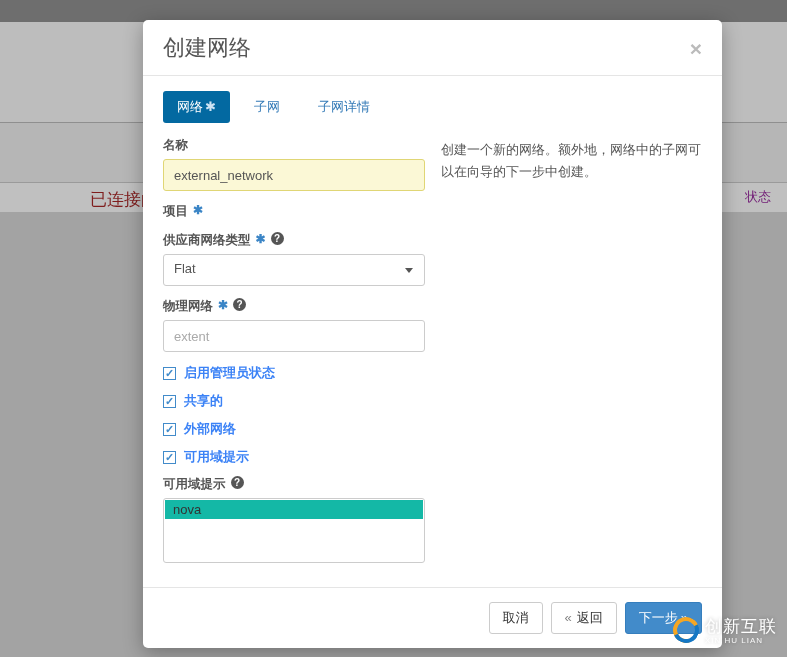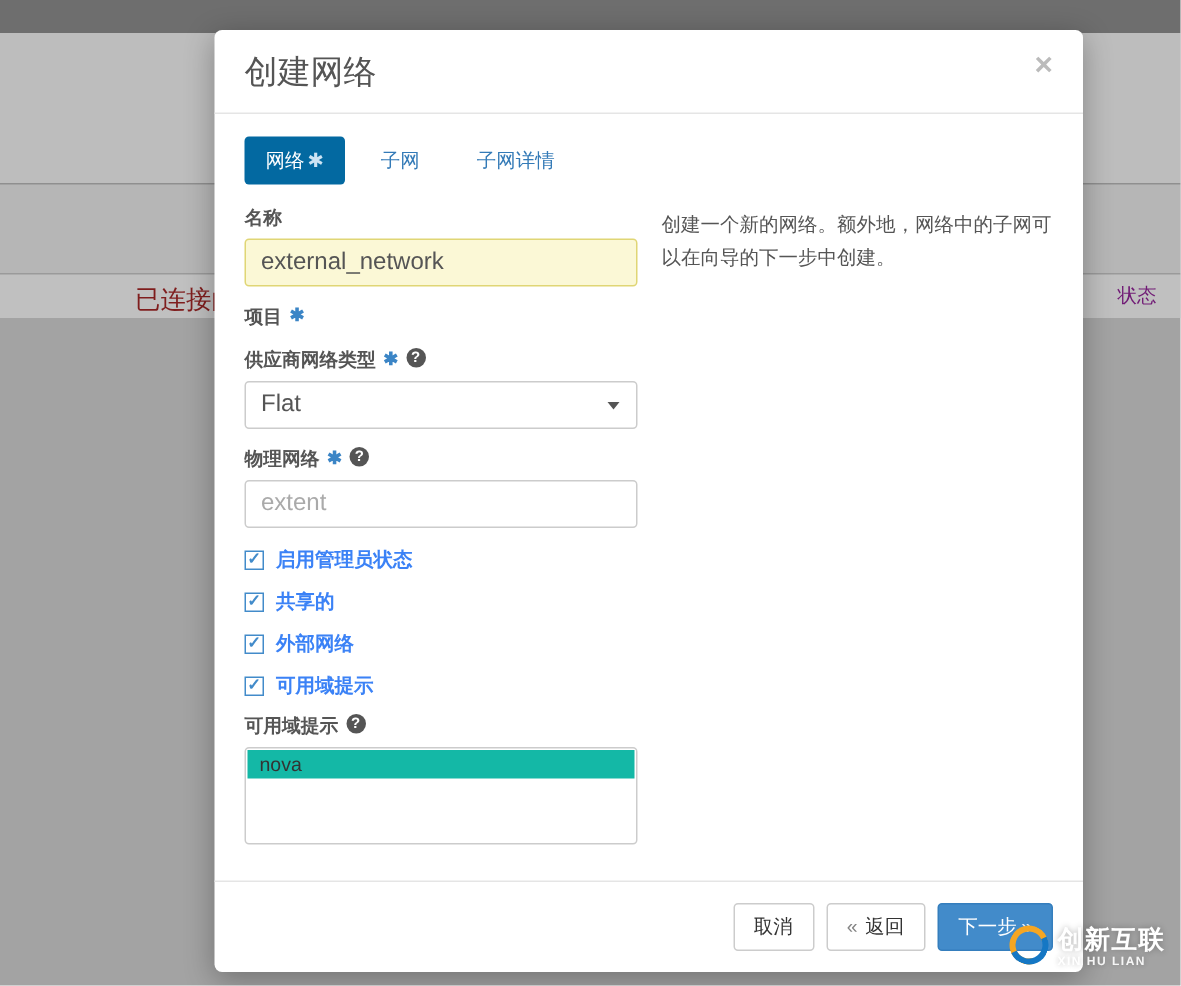--- a/index.html
+++ b/index.html
@@ -30,20 +30,21 @@
       background: #fff;
       border-radius: 5px;
       box-shadow: 0 5px 20px rgba(0,0,0,.3);
       padding-bottom: 0;
     }
     .modal-header {
       padding: 13px 20px 12px 20px;
       border-bottom: 1px solid #e5e5e5;
       display: flex;
       justify-content: space-between;
+      align-items: center;
     }
     .modal-title { font-size: 22px; font-weight: 400; color: #555; }
     .close { font-size: 21px; color: #bbb; cursor: pointer; font-weight: 700; line-height: 1; }
     .modal-body { padding: 15px 20px 0 20px; }
     .tabs { display: flex; gap: 10px; margin-bottom: 14px; }
     .tab {
       padding: 7px 14px;
       font-size: 13px;
       border-radius: 3px;
       cursor: pointer;
@@ -57,21 +58,21 @@
     .form-col { width: 262px; }
     .desc-col { flex: 1; color: #555; font-size: 13px; line-height: 1.7; padding-top: 2px; }
     .form-group { margin-bottom: 12px; }
     .form-label { font-size: 12.5px; color: #555; display: flex; align-items: flex-start; gap: 3px; margin-bottom: 5px; font-weight: 700;}
     .help-icon {
       width: 13px; height: 13px; border-radius: 50%; background: #555; color: #fff;
       display: inline-flex; align-items: center; justify-content: center; font-size: 10px; font-weight: 700; margin-left: 2px;
     }
     .input, .select {
       width: 100%; height: 32px; padding: 6px 10px; border: 1px solid #ccc;
-      border-radius: 3px; font-size: 16px; color: #555; background: #fff;
+      border-radius: 3px; font-size: 13px; color: #555; background: #fff;
     }
     .input.hl { background: #fbf8d6; border-color: #e0d675; }
     .select-wrap { position: relative; }
     .select-wrap::after {
       content: ""; position: absolute; right: 12px; top: 14px;
       border-left: 4px solid transparent; border-right: 4px solid transparent; border-top: 5px solid #555;
     }
     .checkbox-row { display: flex; align-items: center; gap: 8px; margin-bottom: 10px; font-size: 13px; color: #3b82f6; font-weight: 700;}
     .cb {
       width: 13px; height: 13px; border: 1px solid #428bca; position: relative; flex-shrink: 0;
@@ -92,21 +93,21 @@
     .btn {
       padding: 6px 13px; font-size: 13px; border-radius: 3px; cursor: pointer;
       border: 1px solid #ccc; background: #fff; color: #333;
     }
     .btn.primary { background: #428bca; border-color: #357ebd; color: #fff; }
     .btn .raquo { margin-left: 3px; opacity: .85; }
     .btn .laquo { margin-right: 5px; opacity: .6; }
 
     .watermark {
       position: absolute; right: 10px; bottom: 12px; display: flex; align-items: center;
-      color: #fff; font-weight: 700; text-shadow: 0 0 4px rgba(0,0,0,.3);
+      color: #fff; font-weight: 400; text-shadow: 0 0 4px rgba(0,0,0,.3);
     }
     .wm-icon {
       width: 30px; height: 30px; position: relative; margin-right: 4px;
     }
     .wm-icon .c1 { position: absolute; inset: 2px; border-radius: 50%; border: 4px solid #f5a623; border-right-color: transparent; transform: rotate(30deg); }
     .wm-icon .c2 { position: absolute; inset: 2px; border-radius: 50%; border: 4px solid #1577c4; border-left-color: transparent; border-top-color: transparent; transform: rotate(20deg);}
     .wm-text { font-size: 17px; letter-spacing: 1px; }
     .wm-sub { font-size: 8px; letter-spacing: 1px; margin-top:-2px; opacity: .9; }
     ::placeholder { color: #aaa; }
   </style>

